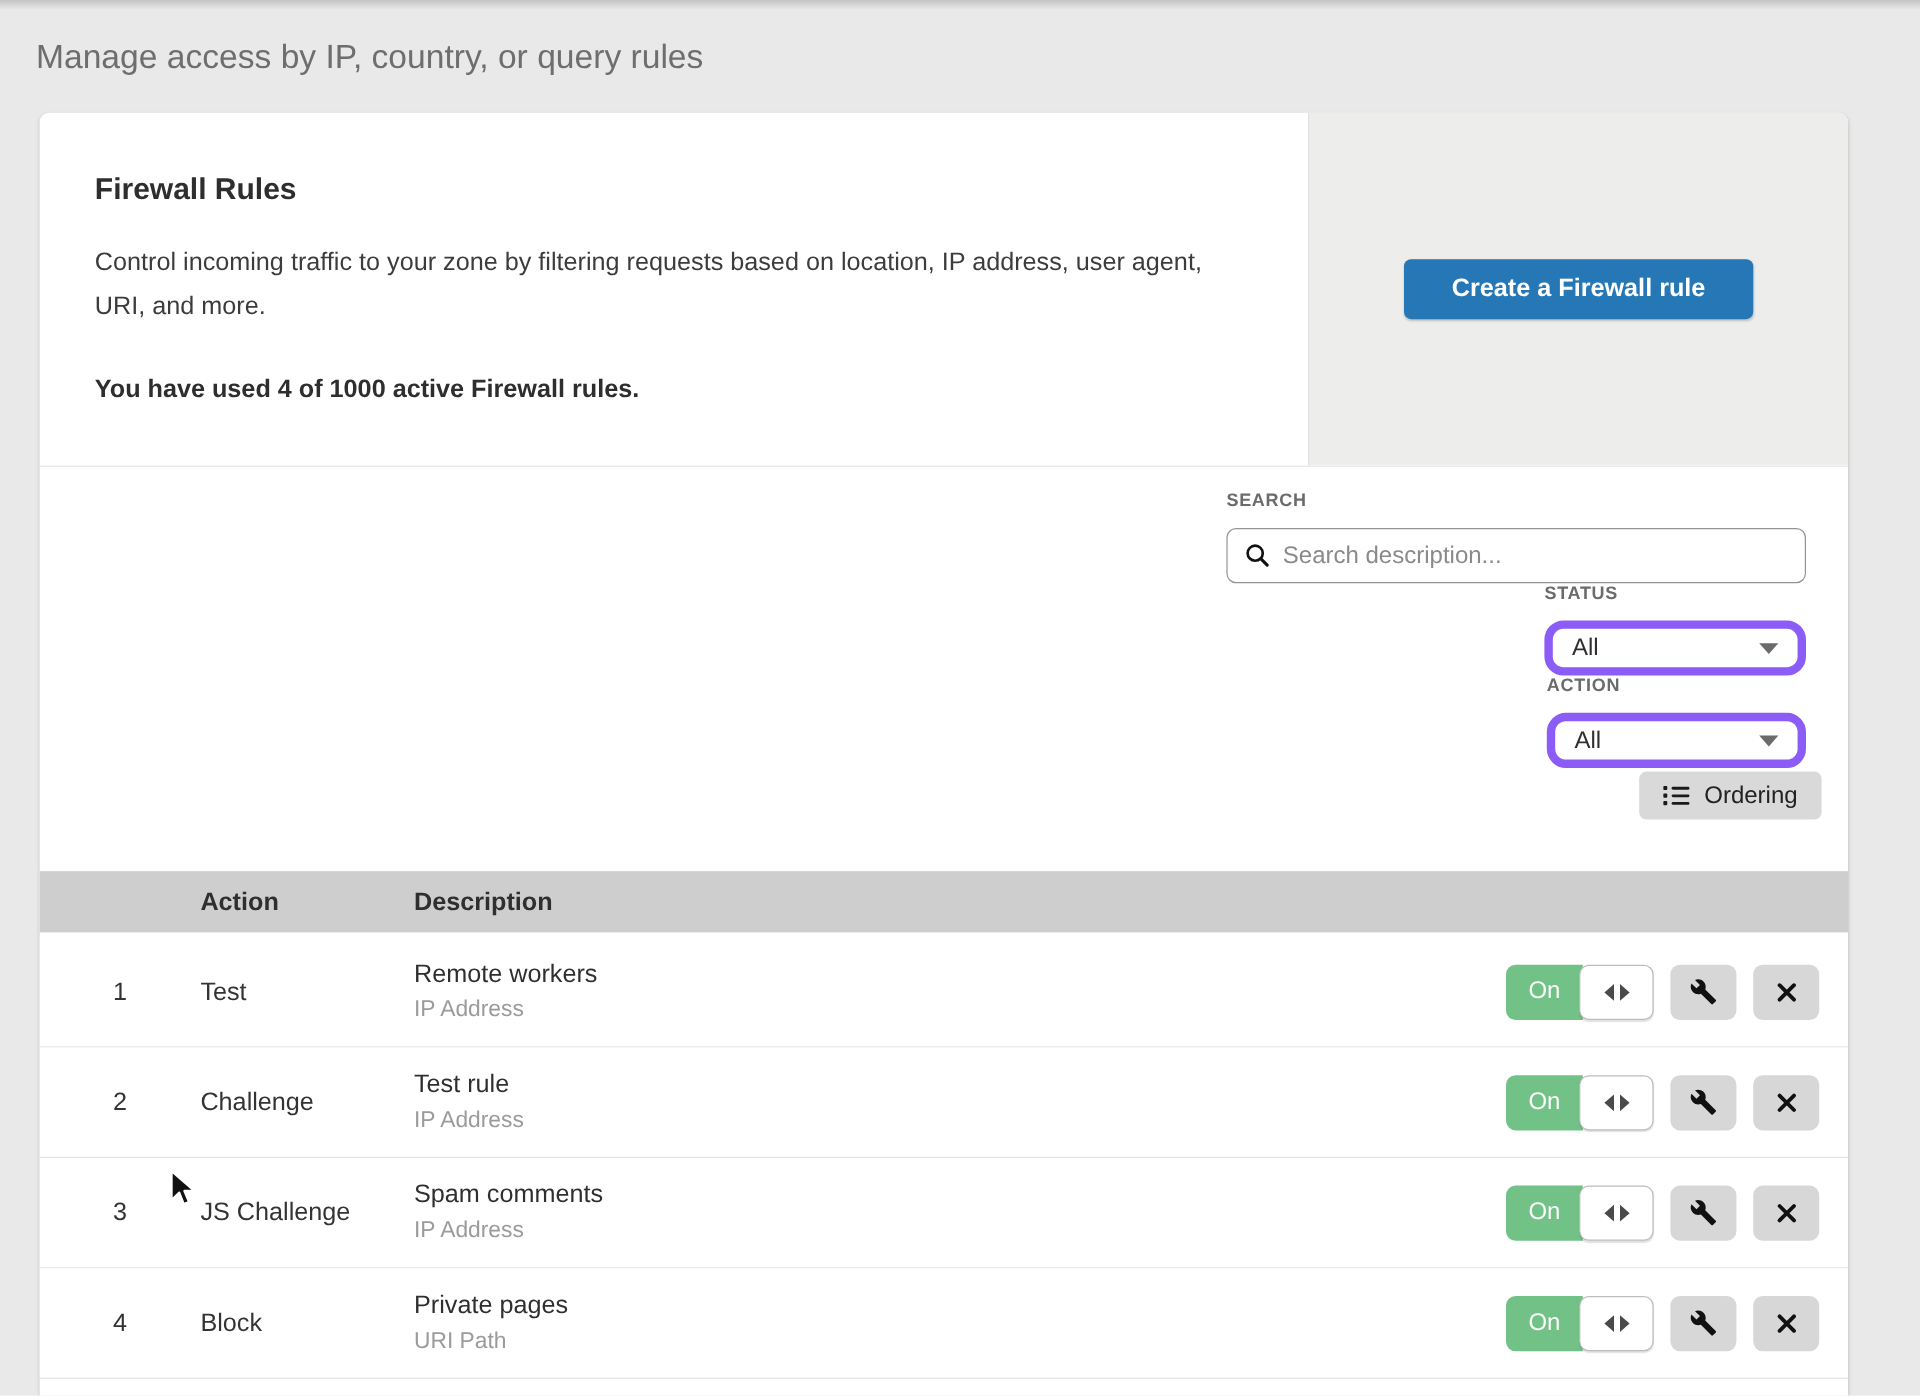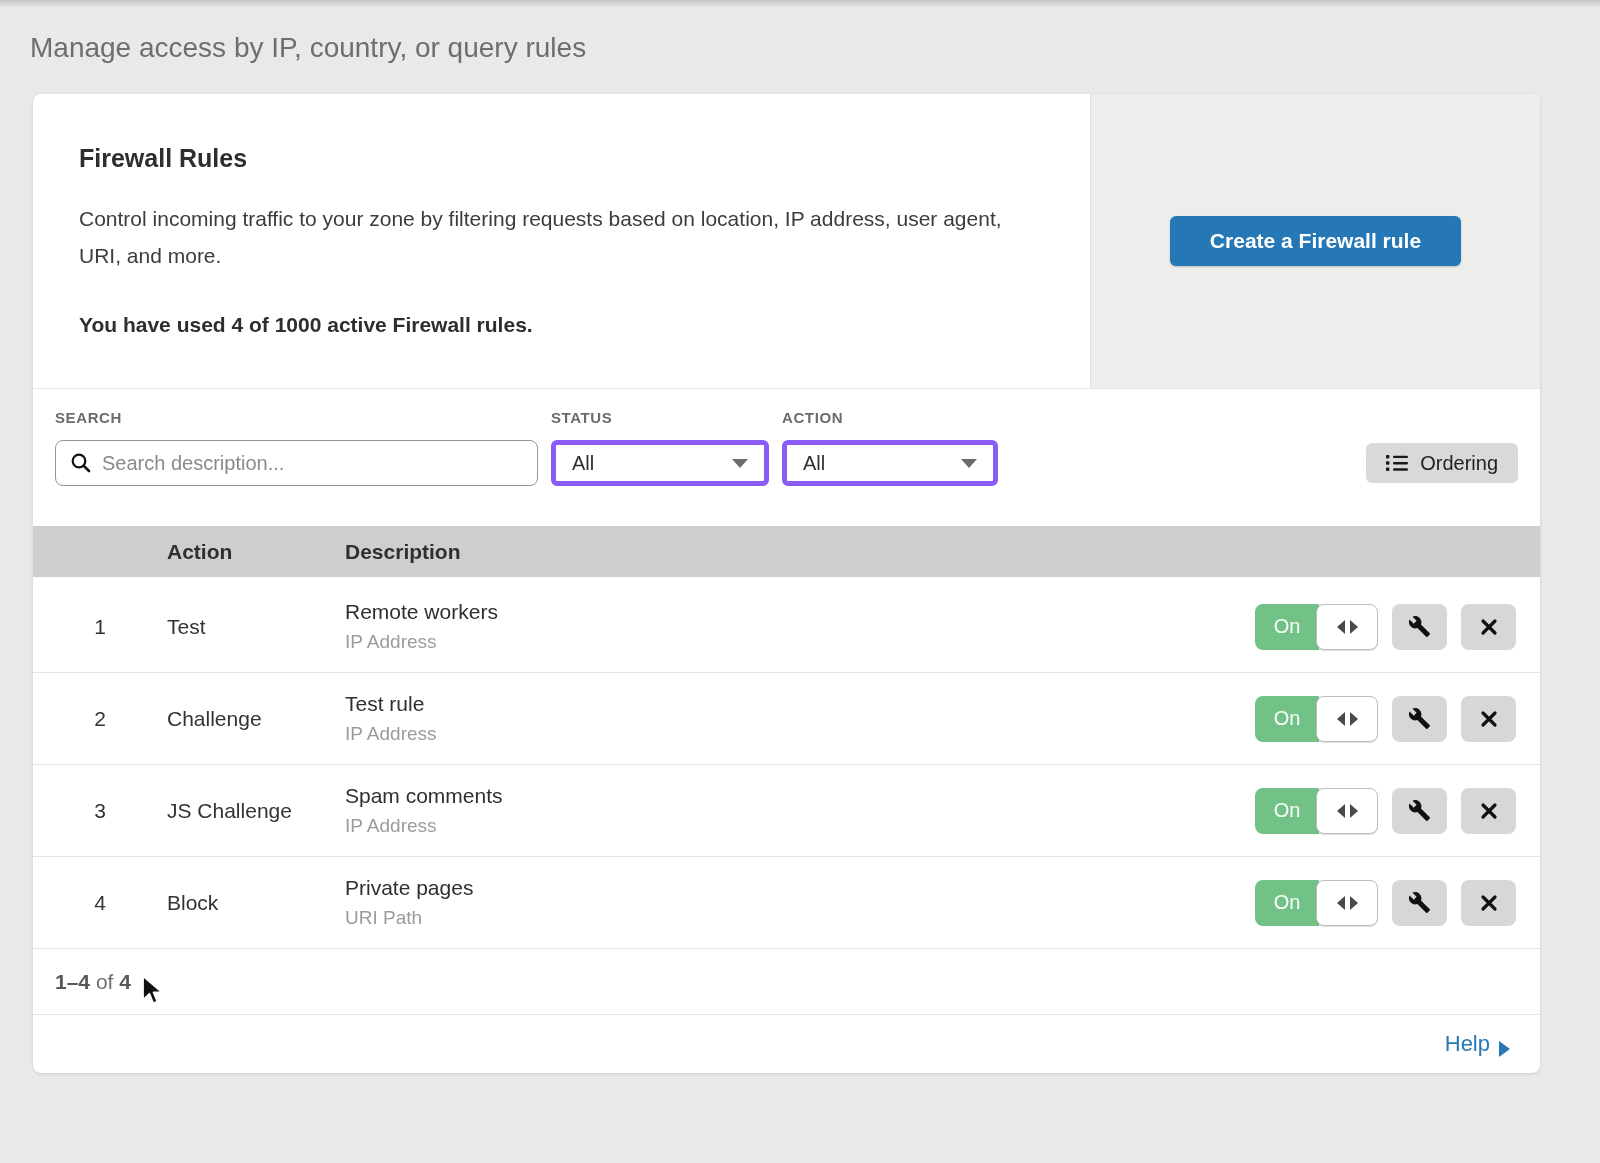--- a/index.html
+++ b/index.html
@@ -48,39 +48,39 @@
   .create-btn {
     background: #2578b5; color: #fff; font-family: inherit;
     font-size: 21px; font-weight: 700; border: none; border-radius: 6px;
     padding: 13px 40px; cursor: pointer; box-shadow: 0 1px 2px rgba(0,0,0,0.2);
   }
 
   
   .filters {
     border-top: 1px solid #e6e6e6;
     padding: 20px 22px 40px 22px;
-    display: flex; align-items: flex-end;
+    display: flex; align-items: flex-end; flex-direction: column;
   }
   .filter-group { margin-right: 13px; }
   .filter-label {
     display: block; font-size: 15px; font-weight: 700; letter-spacing: 0.6px;
     color: #6b6b6b; margin-bottom: 14px; text-transform: uppercase;
   }
   .search-box {
     width: 483px; height: 46px; border: 1px solid #949494; border-radius: 8px;
     background: #fff; display: flex; align-items: center; padding: 0 14px;
   }
   .search-box svg { flex: 0 0 auto; margin-right: 10px; }
   .search-input {
     border: none; outline: none; flex: 1; font-family: inherit;
     font-size: 20px; color: #333; background: transparent;
   }
   .search-input::placeholder { color: #8a8a8a; }
   .select-box {
-    height: 46px; border: 5px solid #8b5cf6; border-radius: 6px; background: #fff;
+    height: 46px; border: 7px solid #8b5cf6; border-radius: 16px; background: #fff;
     display: flex; align-items: center; justify-content: space-between;
     padding: 0 16px; font-size: 20px; color: #2f2f2f; cursor: pointer;
   }
   .select-status { width: 218px; }
   .select-action { width: 216px; }
   .caret-down {
     width: 0; height: 0;
     border-left: 8px solid transparent; border-right: 8px solid transparent;
     border-top: 9px solid #6b6b6b;
   }

